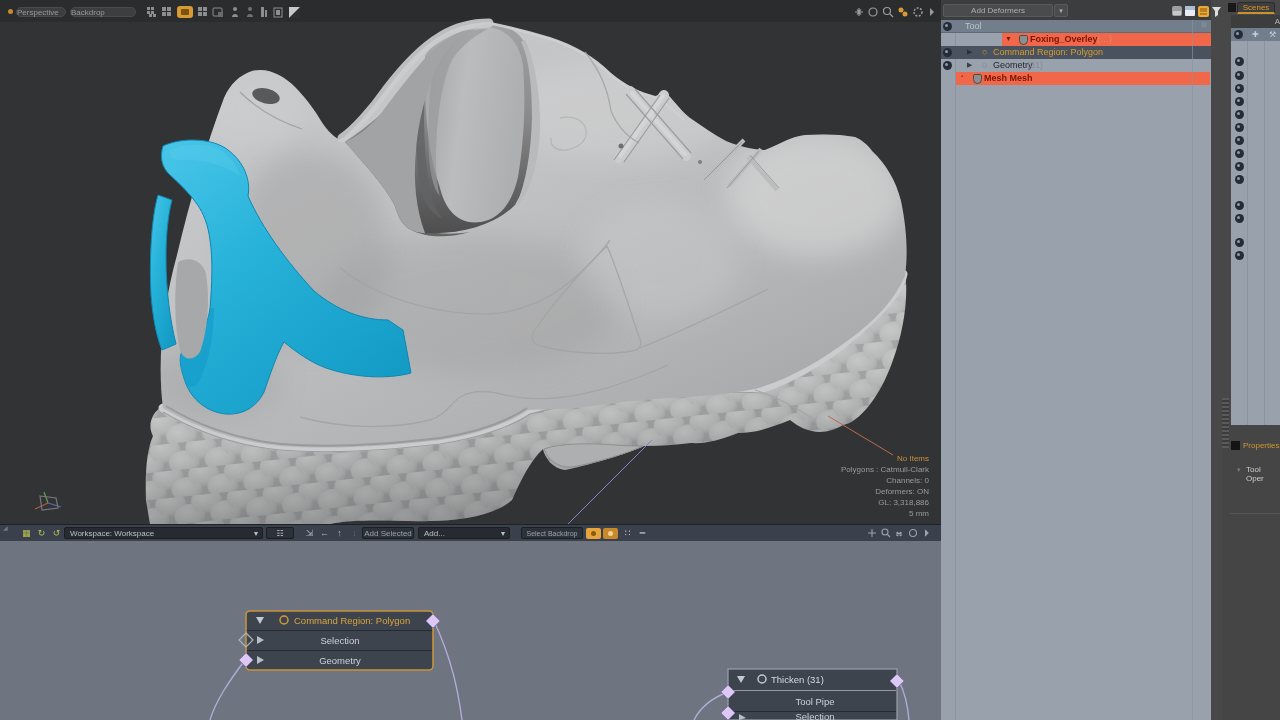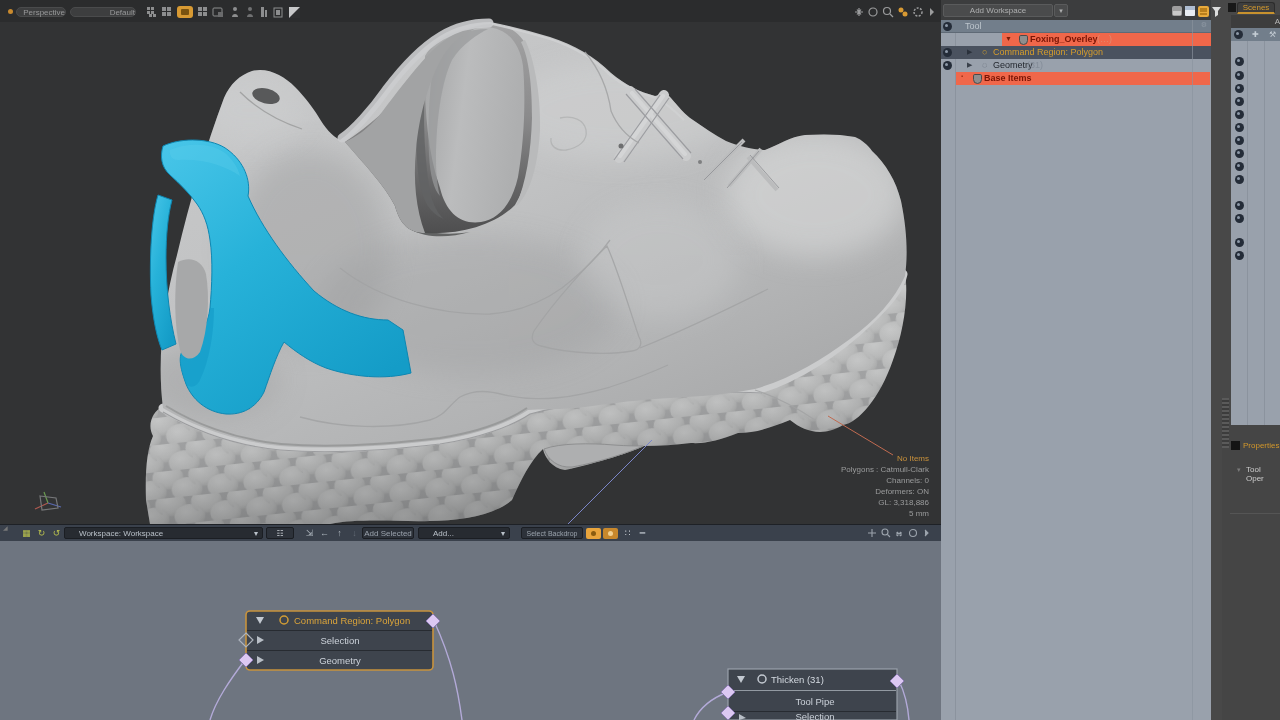--- a/index.html
+++ b/index.html
@@ -1,20 +1,20 @@
 <!DOCTYPE html>
 <html><head><meta charset="utf-8">
 <style>
   html,body{margin:0;padding:0;background:#000;}
   *{box-sizing:border-box;font-family:"Liberation Sans",sans-serif;}
   #root{position:relative;width:1280px;height:720px;overflow:hidden;background:#313233;}
   .abs{position:absolute;}
-  .pill{height:10px;background:#3d3e3f;border:1px solid #4a4b4c;border-radius:5px;text-align:right;line-height:9px;color:#98999a;}
+  .pill{height:10px;background:#3d3e3f;border:1px solid #4a4b4c;border-radius:5px;text-align:left;line-height:9px;color:#98999a;}
   .tbico{top:2px;width:13px;height:13px;text-align:center;line-height:13px;font-size:9px;color:#aab2ba;}
-  .dd{top:2px;height:12px;background:#272b31;border:1px solid #1b1e23;border-radius:2px;line-height:12px;padding-left:14px;color:#b9c0c8;}
+  .dd{top:2px;height:12px;background:#272b31;border:1px solid #1b1e23;border-radius:2px;line-height:12px;padding-left:5px;color:#b9c0c8;}
   .btn2{top:2px;height:12px;background:#2d323a;border:1px solid #1b1e23;border-radius:2px;line-height:12px;text-align:center;color:#9aa2ac;}
   .eye{width:9px;height:9px;border-radius:50%;background:#242c38;position:relative;}
   .eye:after{content:"";position:absolute;left:2px;top:2px;width:3px;height:3px;border-radius:50%;background:#8d99a8;}
   .shld{position:absolute;width:9px;height:10px;background:#8e8e8e;border:1px solid #4a4a4a;border-radius:2px 2px 5px 5px;}
 </style>
 </head>
 <body>
 <div id="root">
 
   <svg id="scene" class="abs" style="left:0;top:0" width="945" height="524" viewBox="0 0 945 524">
@@ -251,21 +251,21 @@
       <path d="M48,503 L35,509" stroke="#b05a50"></path>
       <path d="M48,503 L44,492" stroke="#6a9a50"></path>
       <path d="M48,503 L61,507" stroke="#5a6ab0"></path>
       <path d="M40,496 L56,498 L58,508 L42,510 Z" stroke="#77787a"></path>
     </g>
   </svg>
 
   <div id="vtb" class="abs" style="left:0;top:0;width:941px;height:22px;font-size:8px;color:#9fa0a1;">
     <div class="abs" style="left:8px;top:9px;width:5px;height:5px;border-radius:50%;background:#c98a2e;"></div>
     <div class="abs pill" style="left:16px;top:7px;width:50px;">Perspective</div>
-    <div class="abs pill" style="left:70px;top:7px;width:66px;">Default</div>
+    <div class="abs pill" style="left:70px;top:7px;width:66px;">Backdrop</div>
     <svg class="abs" style="left:146px;top:6px" width="170" height="13" viewBox="0 0 170 13">
       <g fill="#8d8e8f">
         <rect x="1" y="1" width="3" height="3"></rect>
           <rect x="5" y="1" width="3" height="3"></rect>
           <rect x="1" y="5" width="3" height="3"></rect>
           <rect x="5" y="5" width="3" height="3"></rect>
           <rect x="3" y="8" width="3" height="3"></rect>
           <rect x="7" y="8" width="3" height="3"></rect>
         <rect x="16" y="1" width="4" height="4"></rect>
           <rect x="21" y="1" width="4" height="4"></rect>
@@ -379,21 +379,21 @@
       <path d="M739,714 L746,718 L739,720 Z" fill="#b9bfc7"></path>
       <text x="815" y="720" font-size="9.5" fill="#ccd2da" text-anchor="middle" font-family="Liberation Sans, sans-serif">Selection</text>
       <path d="M897,674 L904,681 L897,688 L890,681 Z" fill="#dcc8f2" stroke="#8d7cb4" stroke-width="1"></path>
       <path d="M728,685 L735,692 L728,699 L721,692 Z" fill="#dcc8f2" stroke="#8d7cb4" stroke-width="1"></path>
       <path d="M728,706 L735,713 L728,720 L721,713 Z" fill="#dcc8f2" stroke="#8d7cb4" stroke-width="1"></path>
     </g>
   </svg>
 
   <div id="items" class="abs" style="left:941px;top:0;width:270px;height:720px;background:#3c3d3e;font-size:9px;">
 
-    <div class="abs" style="left:2px;top:4px;width:110px;height:13px;background:#4a4b4c;border:1px solid #5a5b5c;border-radius:2px;color:#aeafb0;text-align:center;line-height:12px;font-size:8px;">Add Workspace</div>
+    <div class="abs" style="left:2px;top:4px;width:110px;height:13px;background:#4a4b4c;border:1px solid #5a5b5c;border-radius:2px;color:#aeafb0;text-align:center;line-height:12px;font-size:8px;">Add Deformers</div>
     <div class="abs" style="left:113px;top:4px;width:14px;height:13px;background:#4a4b4c;border:1px solid #5a5b5c;border-radius:2px;color:#aeafb0;text-align:center;line-height:12px;font-size:7px;">▾</div>
     <svg class="abs" style="left:231px;top:6px" width="43" height="11" viewBox="0 0 43 11">
       <rect x="0" y="0" width="10" height="10" rx="2" fill="#9e9e9e"></rect>
         <rect x="1" y="5" width="8" height="4" fill="#c9c9c9"></rect>
       <rect x="13" y="0" width="10" height="10" rx="1" fill="#e8ecf2"></rect>
         <rect x="13" y="0" width="10" height="4" fill="#aebdd2"></rect>
       <rect x="26" y="0" width="11" height="11" rx="2" fill="#e8aa3c"></rect>
         <rect x="28" y="2" width="7" height="4" fill="#b97f1c"></rect>
         <rect x="28" y="7" width="7" height="2" fill="#b97f1c"></rect>
     </svg>
@@ -428,21 +428,21 @@
         <span style="position:absolute;left:26px;top:2px;color:#3a414b;font-size:7px;">▶</span>
         <span style="position:absolute;left:41px;top:1px;color:#5a626e;">◌</span>
         <span style="position:absolute;left:52px;top:1px;color:#23272e;">Geometry</span>
         <span style="position:absolute;left:86px;top:1px;color:#848d99;">(31)</span>
       </div>
 
       <div class="abs" style="left:0;top:52px;width:270px;height:13px;">
         <div class="abs" style="left:15px;top:0;width:254px;height:13px;background:#f0674a;"></div>
         <span style="position:absolute;left:20px;top:1px;color:#a03418;font-size:6px;">▪</span>
         <span class="shld" style="left:32px;top:2px;"></span>
-        <span style="position:absolute;left:43px;top:1px;color:#7a1505;font-weight:bold;">Base Items</span>
+        <span style="position:absolute;left:43px;top:1px;color:#7a1505;font-weight:bold;">Mesh Mesh</span>
       </div>
     </div>
   </div>
 
   <div id="right" class="abs" style="left:1211px;top:0;width:69px;height:720px;background:#484848;">
     <svg class="abs" style="left:0;top:6px" width="12" height="12" viewBox="0 0 12 12">
         <path d="M1,1 L10,1 L7,5 L7,9 L4,11 L4,5 Z" fill="#dcdddd"></path>
       </svg>
 
     <div class="abs" style="left:26px;top:2px;width:38px;height:12px;background:#3e3e3e;border:1px solid #2c2c2c;border-bottom:2px solid #c8922e;border-radius:3px 3px 0 0;color:#d79b2c;font-size:8px;text-align:center;line-height:10px;">Scenes</div>

